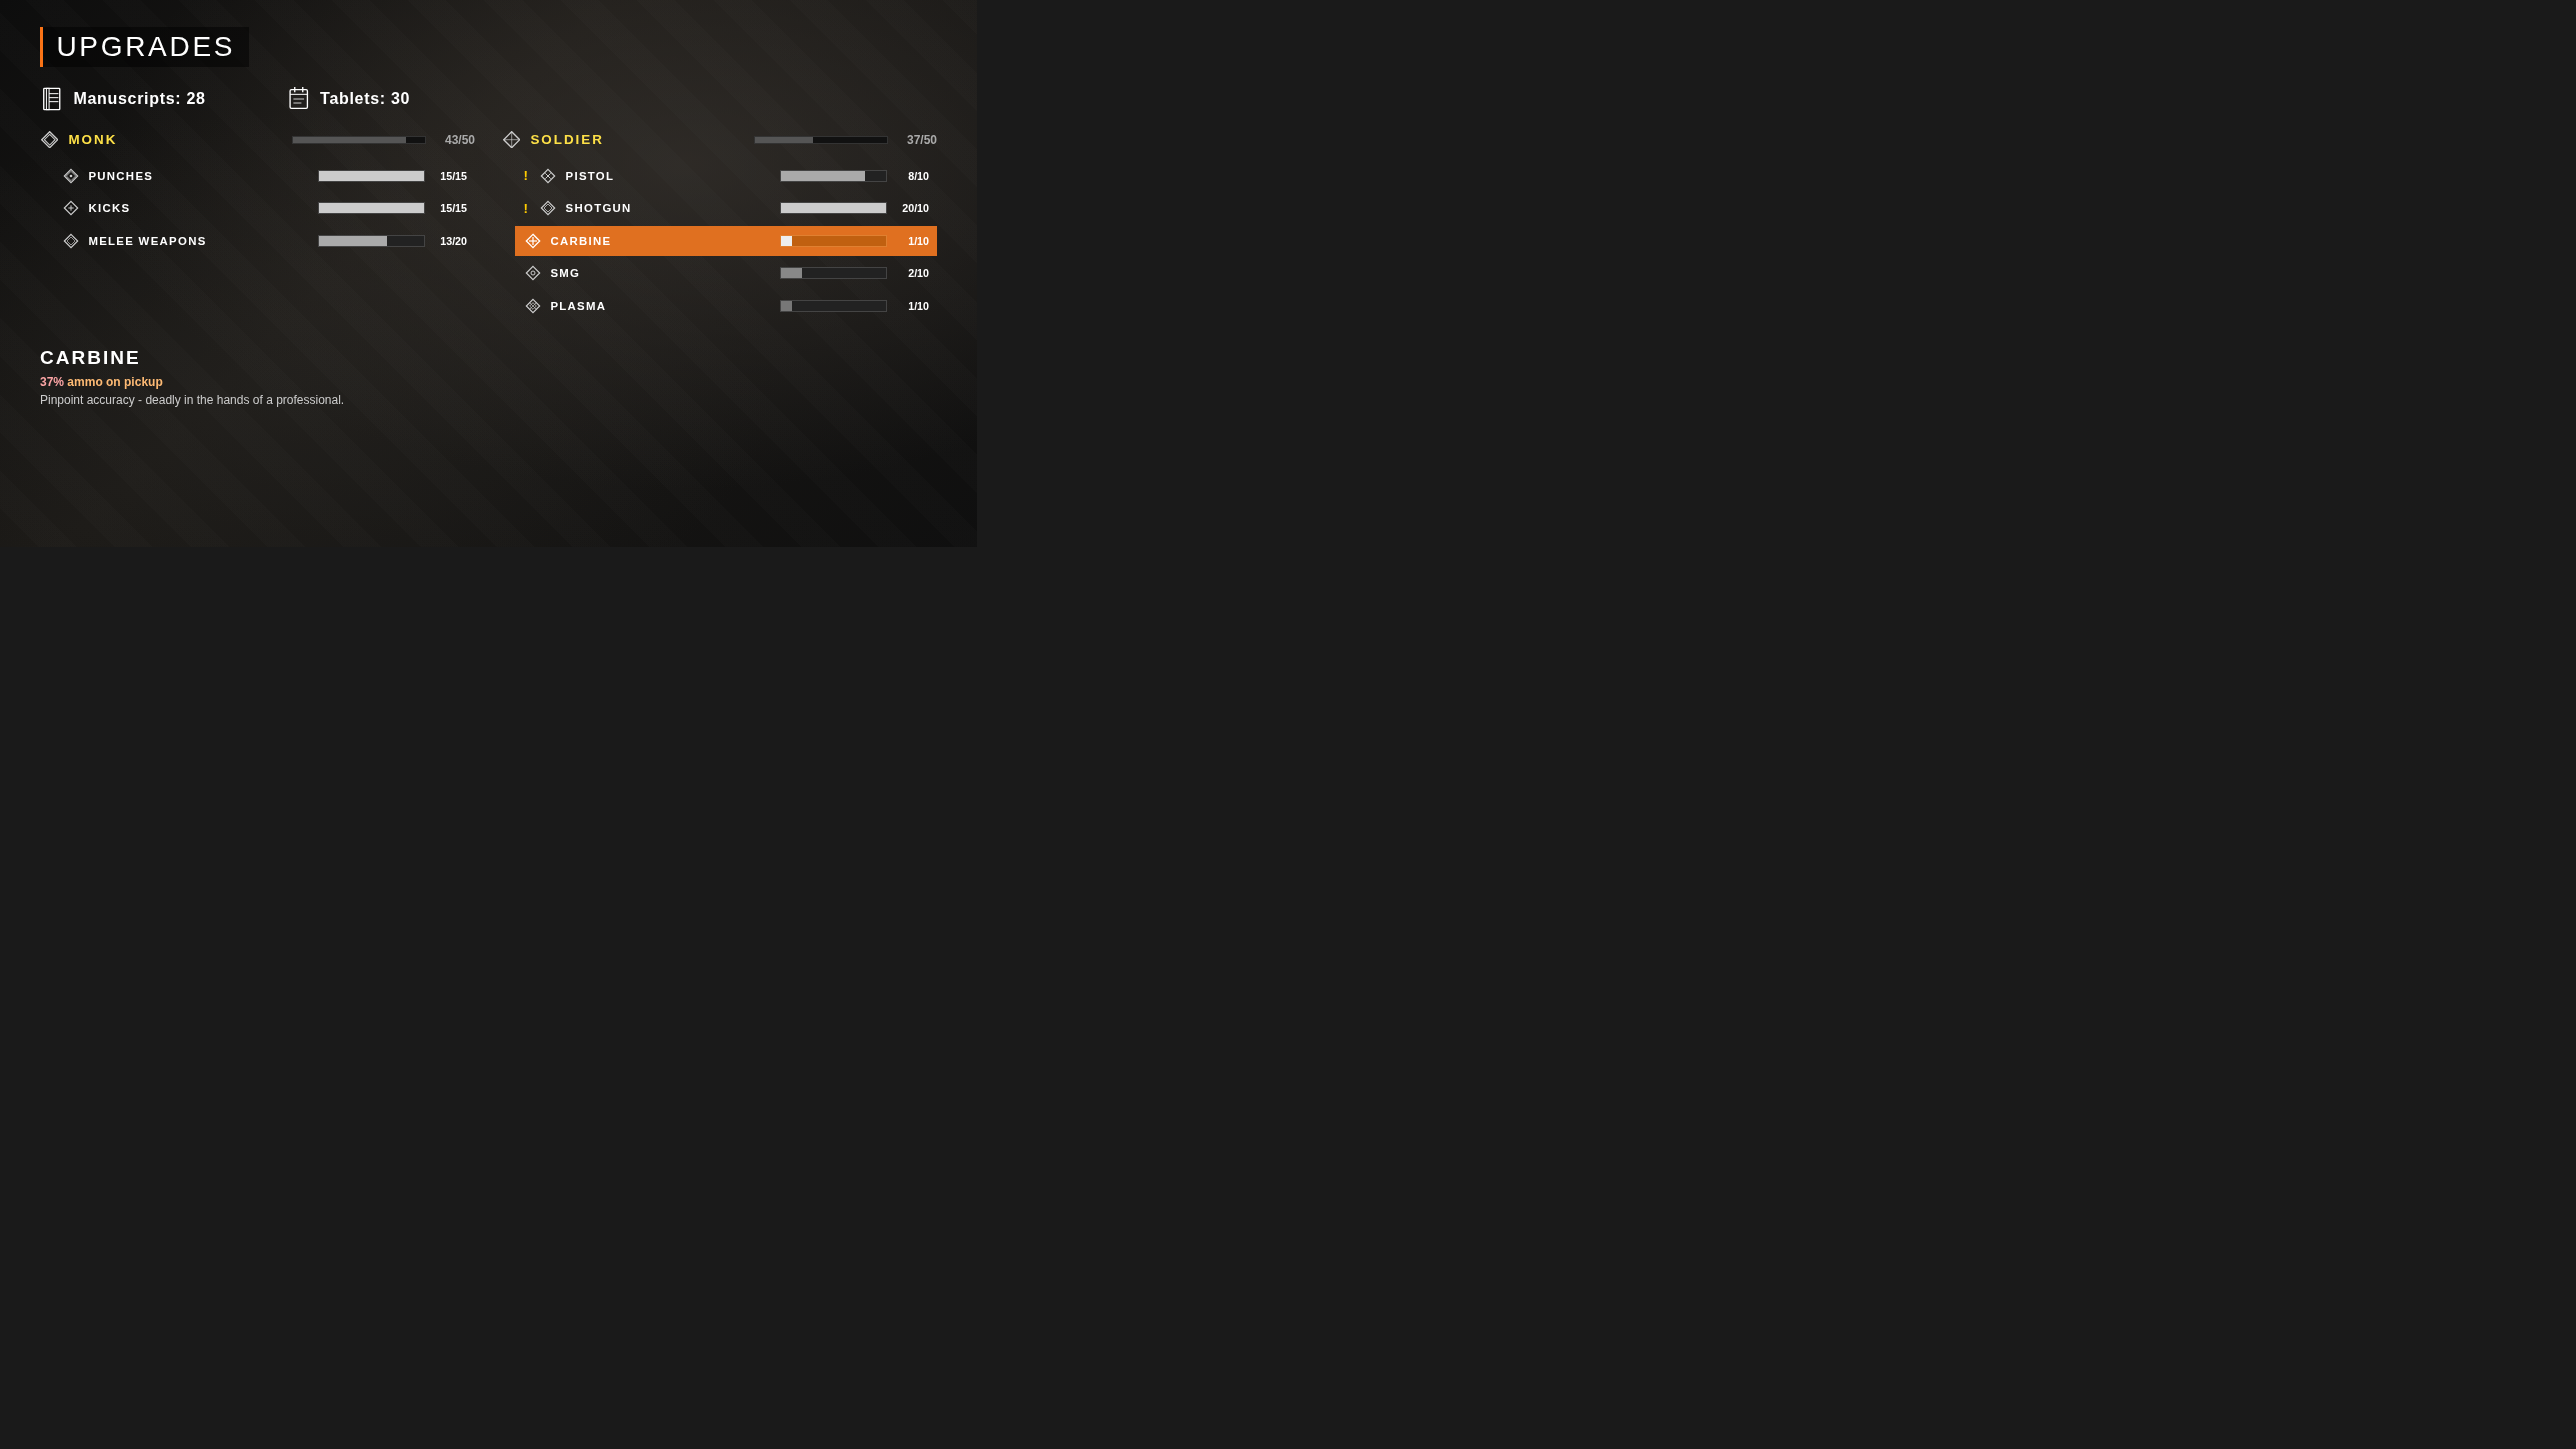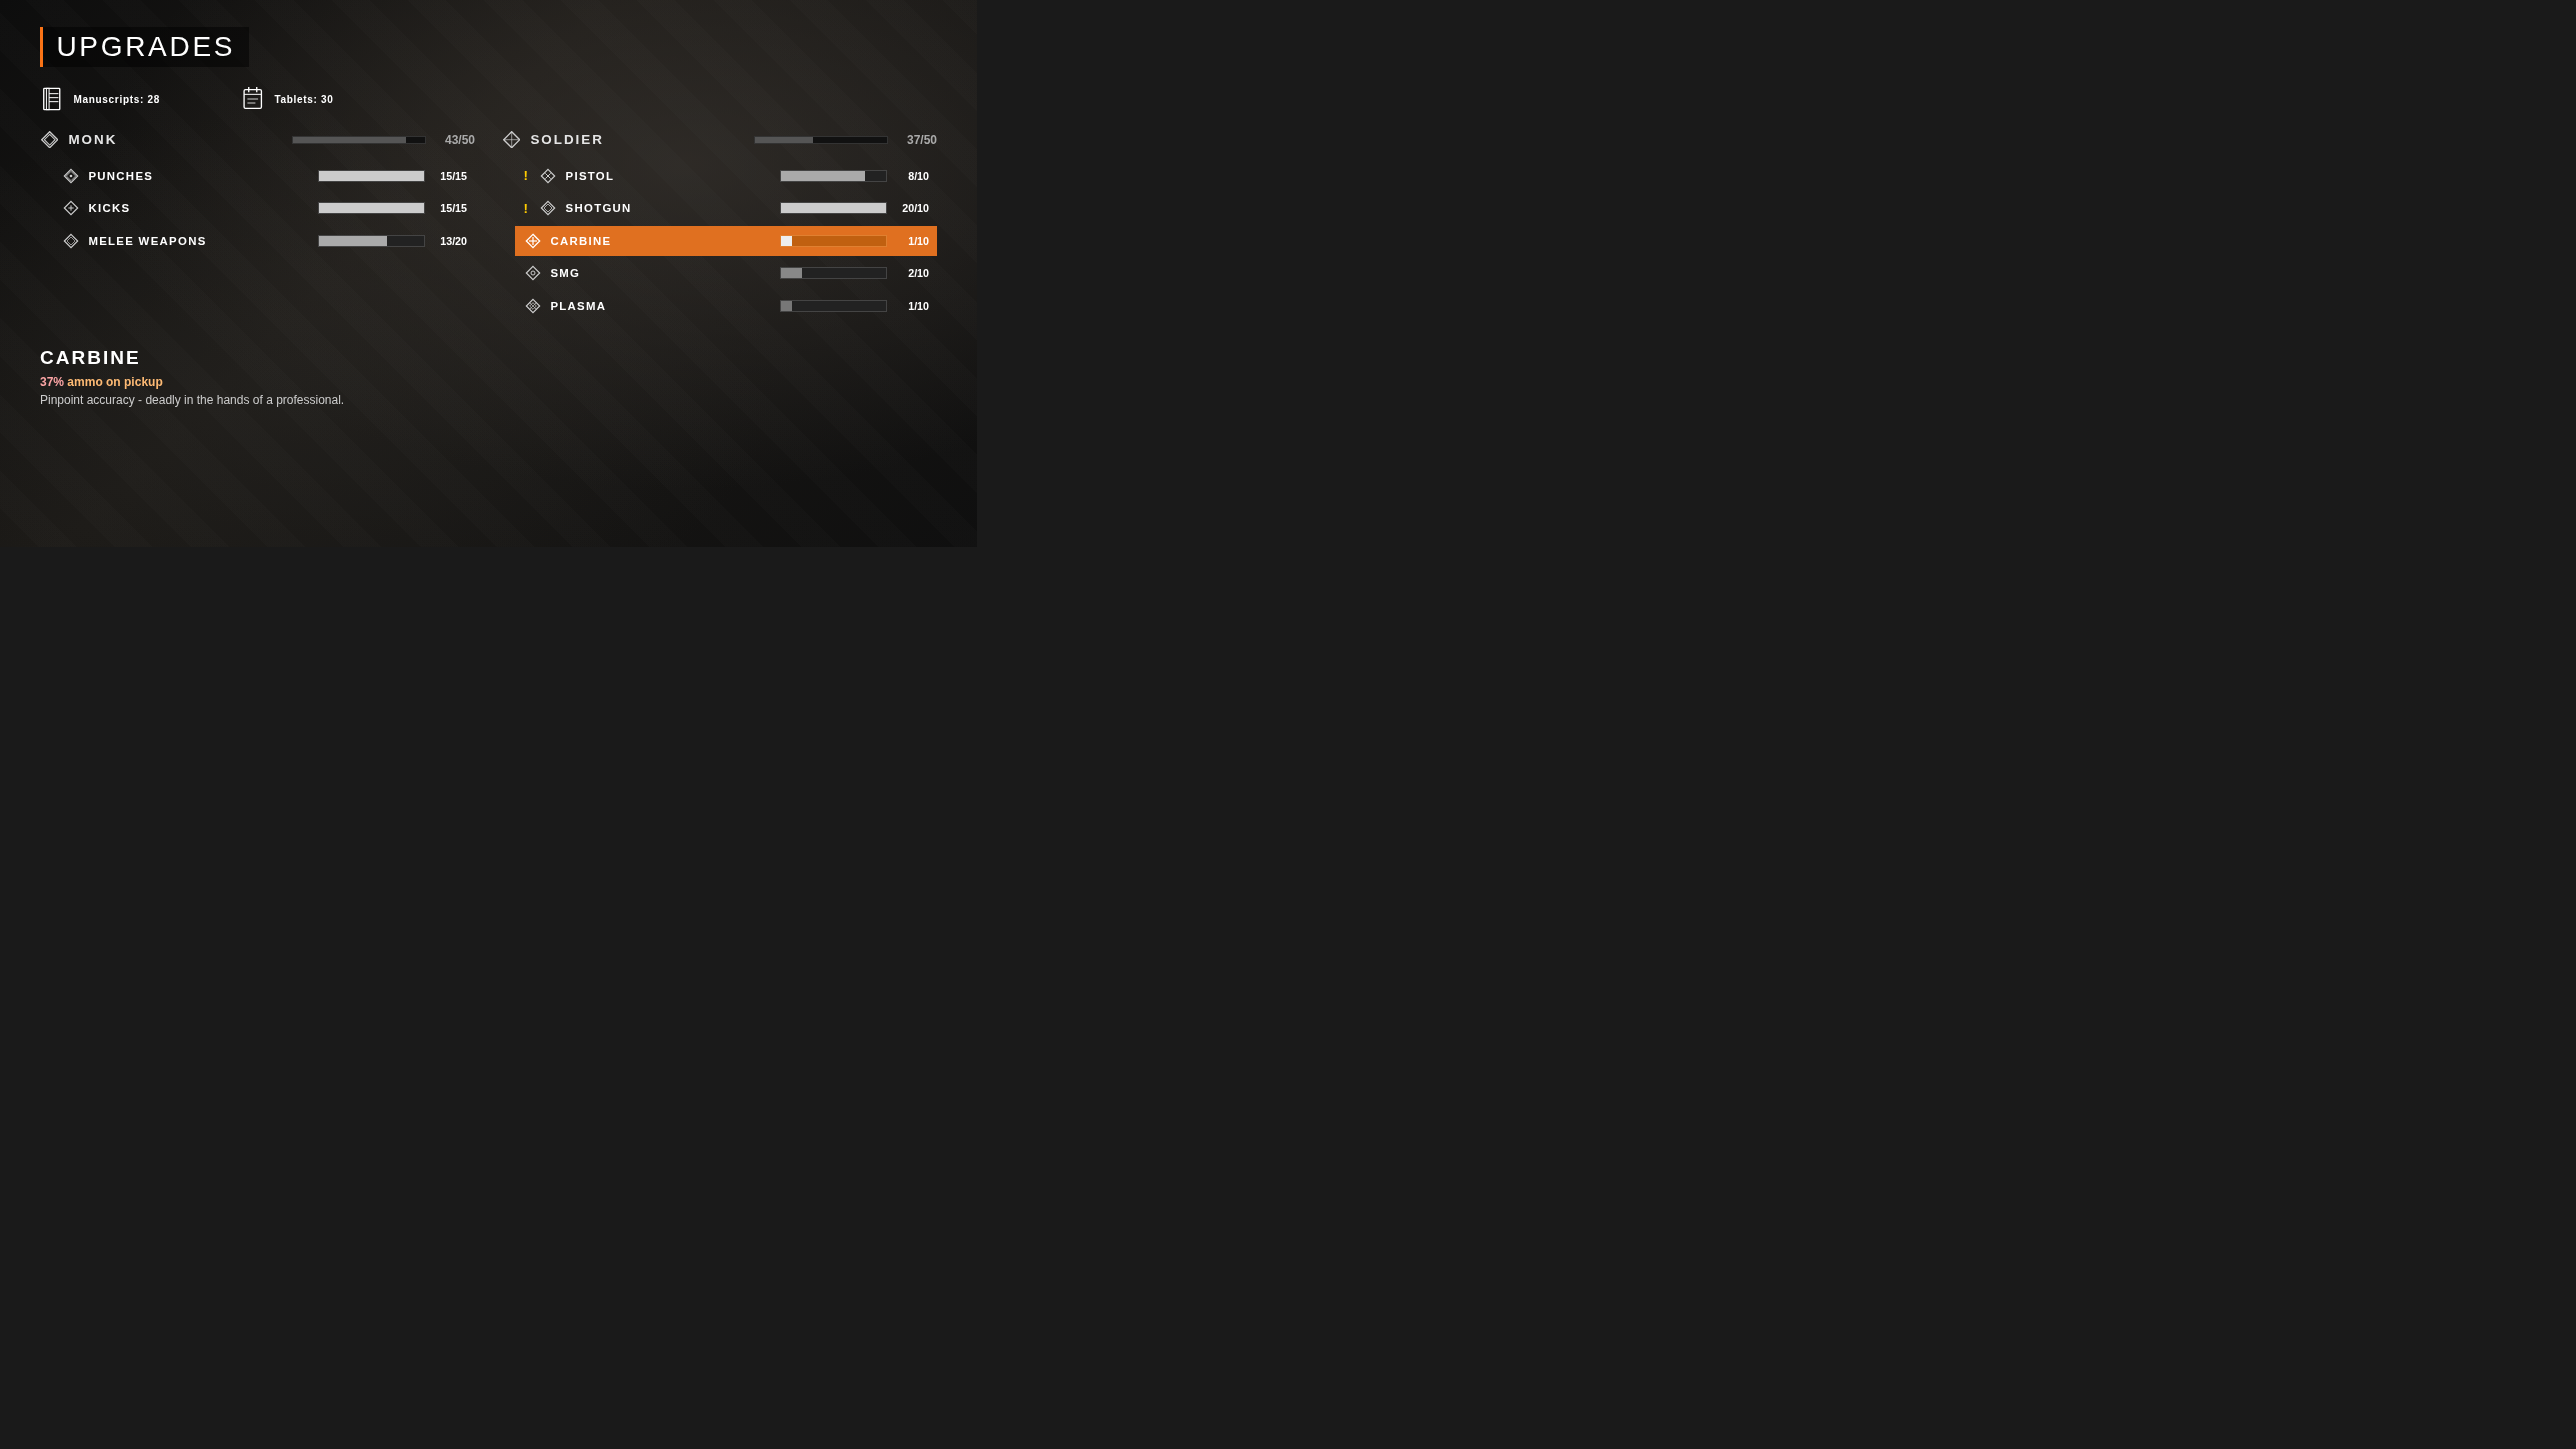--- a/index.html
+++ b/index.html
@@ -68,21 +68,21 @@
       gap: 81px;
       margin-bottom: 19px;
       align-items: center;
     }
 
     .resource-item {
       display: flex;
       align-items: center;
       gap: 9.4px;
       color: #ffffff;
-      font-size: 10px;
+      font-size: 16px;
       font-weight: 700;
       letter-spacing: 0.7px;
     }
 
     .resource-icon {
       width: 24px;
       height: 24px;
       display: flex;
       align-items: center;
       justify-content: center;
@@ -102,21 +102,21 @@
     .category-header {
       display: flex;
       align-items: center;
       gap: 9.4px;
       margin-bottom: 12px;
     }
 
     .category-name {
       font-size: 13.4px;
       font-weight: 900;
-      color: #e5e5e5;
+      color: #fde047;
       letter-spacing: 2px;
       text-transform: uppercase;
       flex: 1;
     }
 
     .category-progress-bar {
       width: 134px;
       height: 8px;
       background: #111;
       border: 0.7px solid #333;

